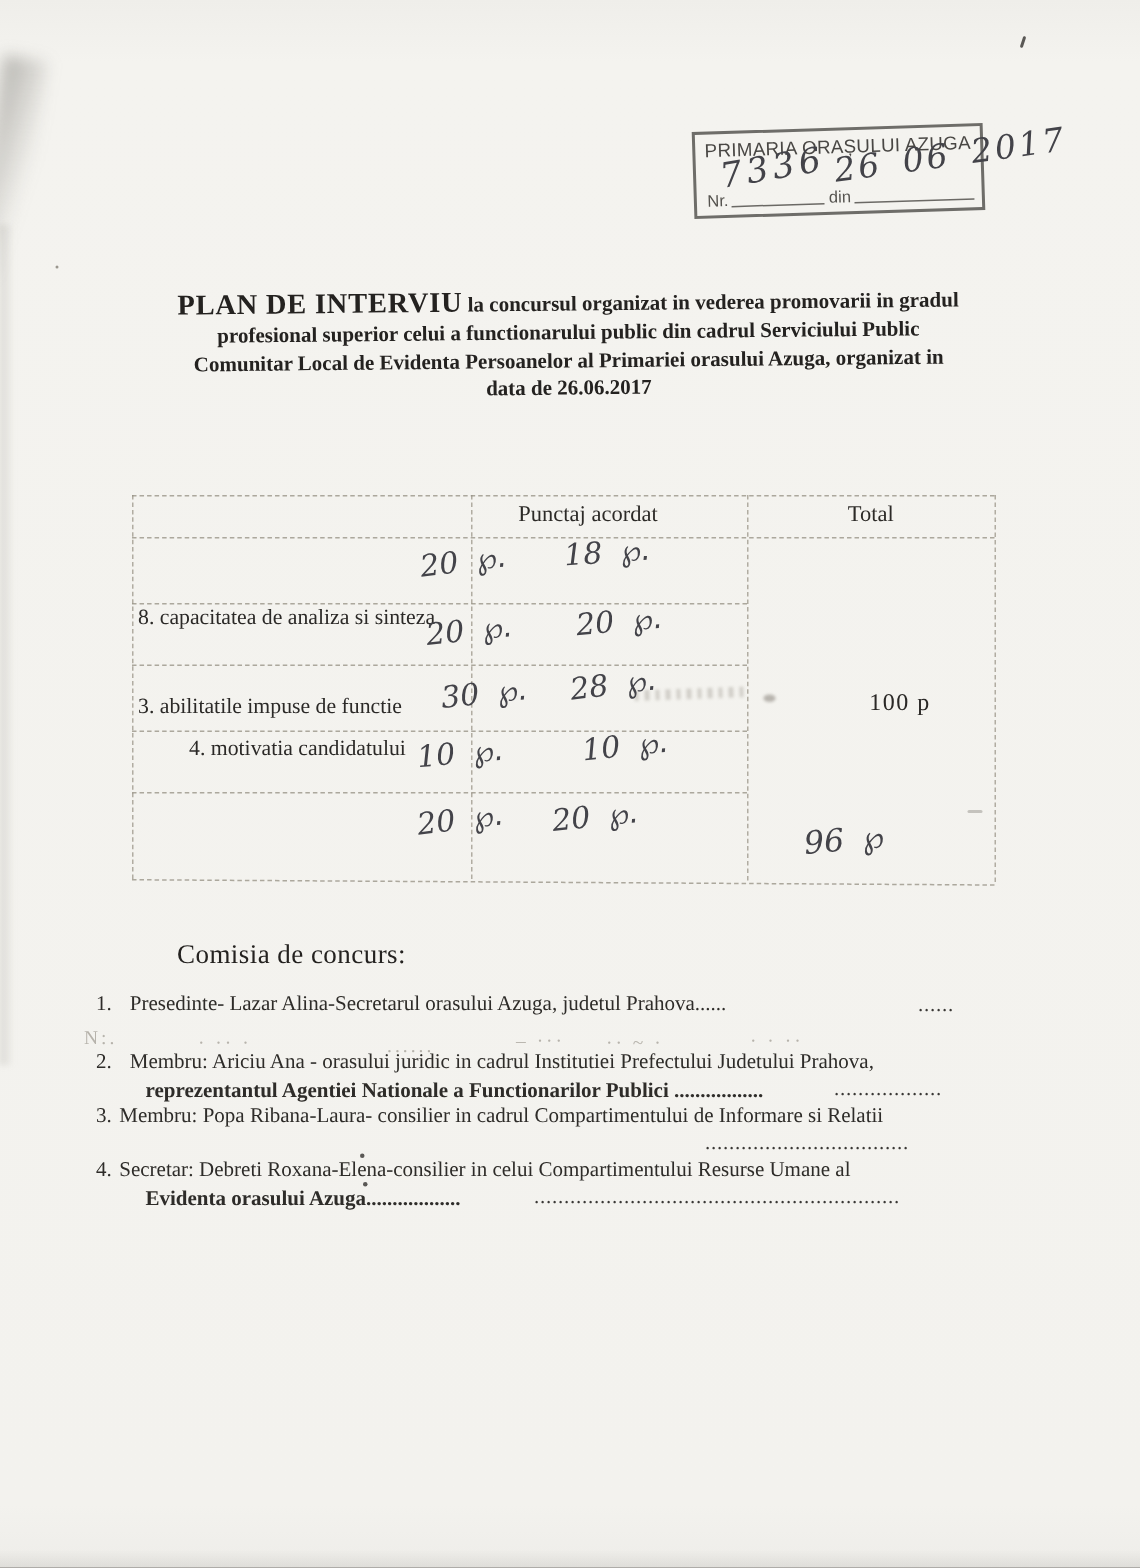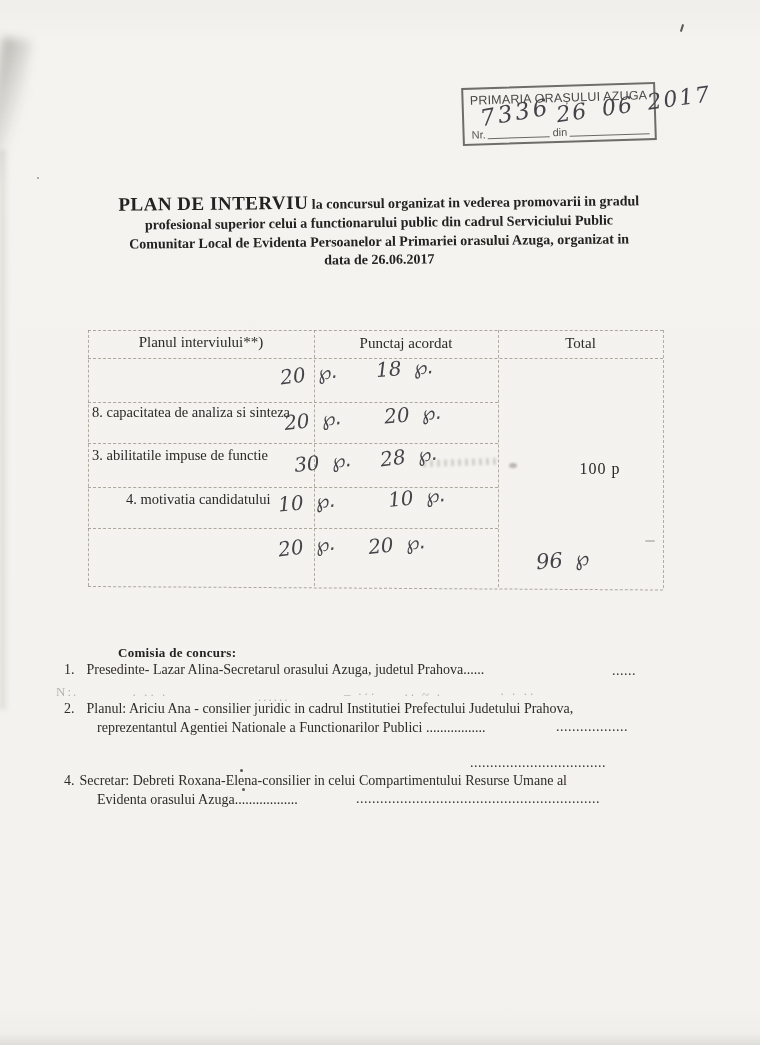--- a/index.html
+++ b/index.html
@@ -51,25 +51,25 @@
   .total-printed{position:absolute;left:452px;top:130px;width:120px;text-align:center;
     font-size:16px;letter-spacing:1px;}
   .total-hw{position:absolute;left:448px;top:218px;font-size:21px;transform:rotate(-5deg);}
   .smudge{position:absolute;left:335px;top:129px;width:74px;height:7px;opacity:.5;
     background:repeating-linear-gradient(90deg,rgba(120,114,102,.55) 0 3px,transparent 3px 7px);
     filter:blur(1px);transform:rotate(-2deg);}
   .smudge2{position:absolute;left:421px;top:133px;width:8px;height:5px;
     background:rgba(110,105,95,.45);filter:blur(1px);border-radius:50%;}
 
   
-  .commission-heading{position:absolute;left:118px;top:645px;font-size:13px;font-weight:bold;
+  .commission-heading{position:absolute;left:118px;top:626px;font-size:18px;font-weight:normal;
     letter-spacing:.3px;color:#242220;}
   .ci{position:absolute;left:64px;width:640px;font-size:14px;line-height:18.5px;color:#2e2c29;}
   .ci-line{white-space:nowrap;}
-  .ci-cont{margin-left:33px;}
+  .ci-cont{margin-left:33px;font-weight:bold;}
   .ci-num{display:inline-block;}
   .ci-tail{position:absolute;font-size:14px;letter-spacing:.5px;color:#3a3835;white-space:nowrap;}
   .faded{position:absolute;font-size:13px;color:#8f8a80;opacity:.6;filter:blur(.4px);
     letter-spacing:2px;white-space:nowrap;}
 </style>
 </head>
 <body>
 
 <div class="page">
 
@@ -105,53 +105,53 @@
     <div class="gl gl-h" style="left:0;top:72px;width:410px;"></div>
     <div class="gl gl-h" style="left:0;top:113px;width:410px;"></div>
     <div class="gl gl-h" style="left:0;top:157px;width:410px;"></div>
     <div class="gl gl-h" style="left:0;top:198px;width:410px;"></div>
     <div class="gl gl-h" style="left:0;top:256px;width:575px;transform:rotate(.35deg);transform-origin:left;"></div>
     <div class="gl gl-v" style="left:0;top:0;height:256px;"></div>
     <div class="gl gl-v" style="left:226px;top:0;height:256px;"></div>
     <div class="gl gl-v" style="left:410px;top:0;height:257px;"></div>
     <div class="gl gl-v" style="left:575px;top:0;height:258px;"></div>
 
-    <div class="th" style="left:0;top:4px;width:226px;">Planul interviului**)</div>
-    <div class="th" style="left:226px;top:5px;width:184px;">Punctaj acordat</div>
+    <div class="th" style="left:212px;top:5px;width:184px;">Punctaj acordat</div>
     <div class="th" style="left:410px;top:5px;width:165px;">Total</div>
 
     <div class="total-printed">100 p</div>
     <div class="hw total-hw"><span>96</span><span class="hw-p">℘</span></div>
     <div class="smudge"></div>
     <div class="smudge2"></div>
       <div class="hw hw-mark" style="left: 192px; top: 32px; transform: rotate(-7deg);"><span>20</span><span class="hw-p">℘.</span></div>
       <div class="hw hw-mark" style="left: 288px; top: 26px; transform: rotate(-4deg);"><span>18</span><span class="hw-p">℘.</span></div>
       <div class="row-label" style="top: 73px;">8. capacitatea de analiza si sinteza</div>
       <div class="hw hw-mark" style="left: 196px; top: 78px; transform: rotate(-6deg);"><span>20</span><span class="hw-p">℘.</span></div>
       <div class="hw hw-mark" style="left: 296px; top: 72px; transform: rotate(-5deg);"><span>20</span><span class="hw-p">℘.</span></div>
-      <div class="row-label" style="top: 116px;">3. abilitatile impuse de functie</div>
+      <div class="row-label" style="top: 132px;">3. abilitatile impuse de functie</div>
       <div class="hw hw-mark" style="left: 206px; top: 120px; transform: rotate(-6deg);"><span>30</span><span class="hw-p">℘.</span></div>
       <div class="hw hw-mark" style="left: 292px; top: 114px; transform: rotate(-7deg);"><span>28</span><span class="hw-p">℘.</span></div>
       <div class="row-label" style="top: 160px; margin-left: 34px;">4. motivatia candidatului</div>
       <div class="hw hw-mark" style="left: 190px; top: 160px; transform: rotate(-5deg);"><span>10</span><span class="hw-p">℘.</span></div>
       <div class="hw hw-mark" style="left: 300px; top: 155px; transform: rotate(-6deg);"><span>10</span><span class="hw-p">℘.</span></div>
       <div class="hw hw-mark" style="left: 190px; top: 204px; transform: rotate(-7deg);"><span>20</span><span class="hw-p">℘.</span></div>
       <div class="hw hw-mark" style="left: 280px; top: 202px; transform: rotate(-6deg);"><span>20</span><span class="hw-p">℘.</span></div>
     </div>
 
   <div class="commission-heading">Comisia de concurs:</div>
   <div id="commission-list">
       <div class="ci" style="top: 661px;">
         <div class="ci-line"><span class="ci-num" style="margin-right: 12px;">1.</span><span>Presedinte- Lazar Alina-Secretarul orasului Azuga, judetul Prahova......</span></div>
       </div>
       <div class="ci" style="top: 700px;">
-        <div class="ci-line"><span class="ci-num" style="margin-right: 12px;">2.</span><span>Planul: Ariciu Ana - consilier juridic in cadrul Institutiei Prefectului Judetului Prahova,</span></div>
+        <div class="ci-line"><span class="ci-num" style="margin-right: 12px;">2.</span><span>Membru: Ariciu Ana - orasului juridic in cadrul Institutiei Prefectului Judetului Prahova,</span></div>
         <div class="ci-line ci-cont">reprezentantul Agentiei Nationale a Functionarilor Publici .................</div>
       </div>
       <div class="ci" style="top: 736px;">
+        <div class="ci-line"><span class="ci-num" style="margin-right: 5px;">3.</span><span>Membru: Popa Ribana-Laura- consilier in cadrul Compartimentului de Informare si Relatii</span></div>
       </div>
       <div class="ci" style="top: 772px;">
         <div class="ci-line"><span class="ci-num" style="margin-right: 5px;">4.</span><span>Secretar: Debreti Roxana-Elena-consilier in celui Compartimentului Resurse Umane al</span></div>
         <div class="ci-line ci-cont">Evidenta orasului Azuga..................</div>
       </div>
     </div>
 
 <div class="ci-tail" style="left: 612px; top: 663px;">......</div>
     <div class="ci-tail" style="left: 556px; top: 719px;">..................</div>
     <div class="ci-tail" style="left: 470px; top: 755px;">..................................</div>

